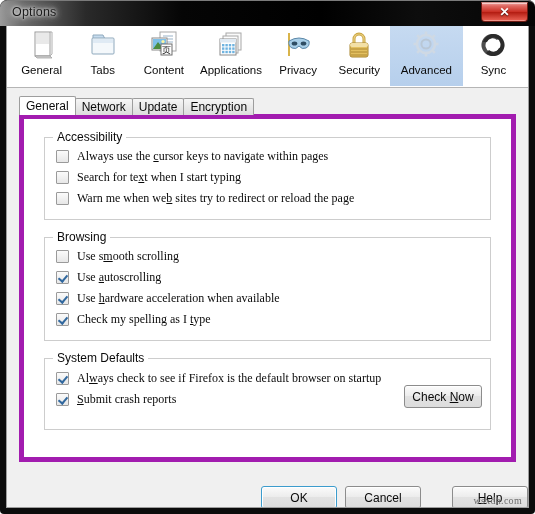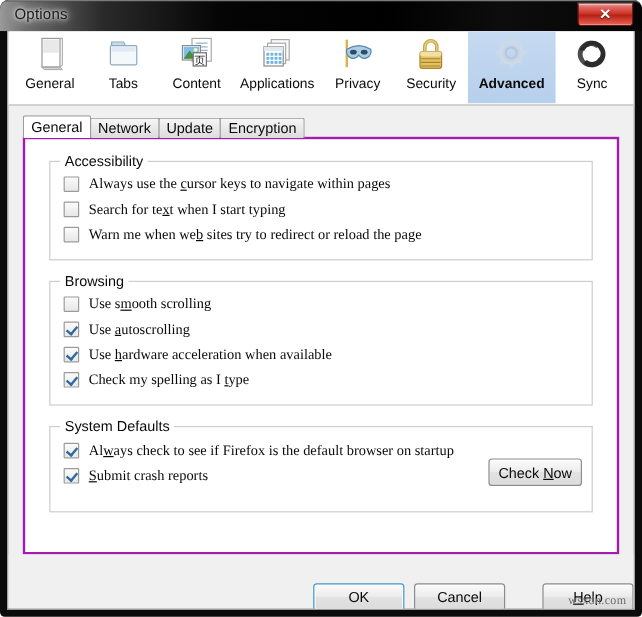--- a/index.html
+++ b/index.html
@@ -99,21 +99,20 @@
     display: flex;
     flex-direction: column;
     align-items: center;
     justify-content: flex-start;
     padding-top: 4px;
     box-sizing: border-box;
     position: relative;
   }
   .tool-item.sel {
     background: linear-gradient(180deg,#c6daf1 0%, #b6cfec 100%);
-    font-weight: bold;
   }
   .tool-icon {
     width: 34px;
     height: 32px;
     position: relative;
   }
   .tool-label {
     font-size: 11.5px;
     color: #0a0a0a;
     margin-top: 2px;
@@ -150,21 +149,21 @@
     z-index: 4;
     position: relative;
   }
 
   
   .panel {
     position: relative;
     margin: 0 12px 0 12px;
     height: 348px;
     background: #ffffff;
-    border: 2px solid #a21caf;
+    border: 5px solid #a21caf;
     box-sizing: border-box;
     margin-top: -1px;
   }
 
   .group {
     position: absolute;
     left: 20px;
     right: 20px;
     border: 1px solid #cdcdcd;
     box-sizing: border-box;

